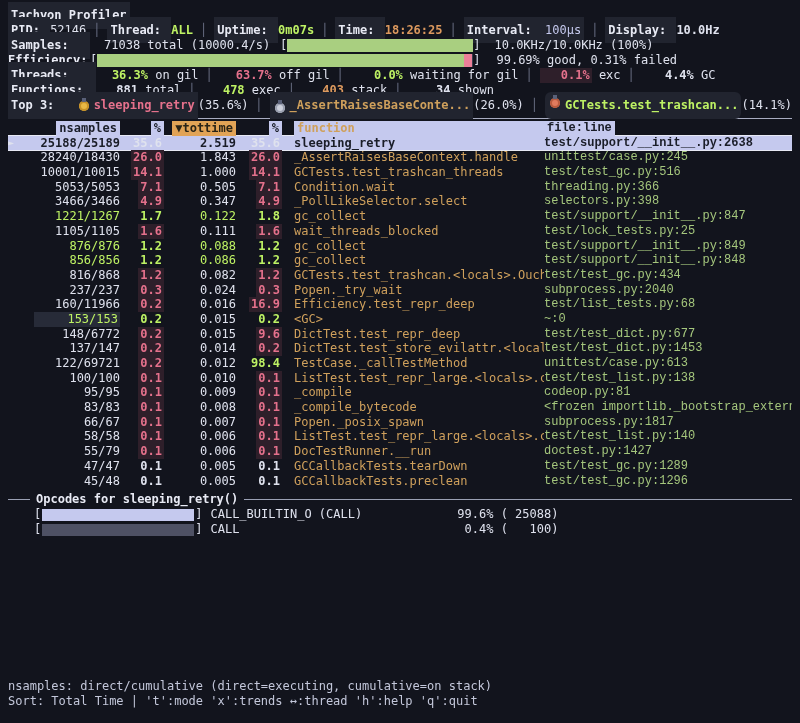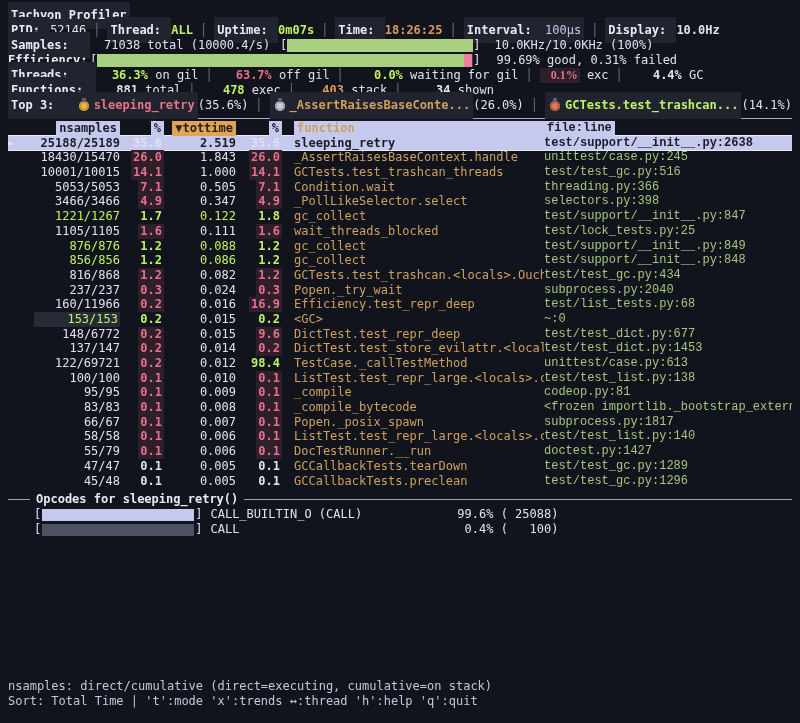--- a/index.html
+++ b/index.html
@@ -127,21 +127,21 @@
   </div>
 
   <div class="tline" id="threads-line">
       <span class="label-col patch">Threads:</span>
       <span><span class="num-cell g" style="width: 52px;">36.3%</span><span class="w"> on gil</span></span>
       <span class="sep">│</span>
       <span><span class="num-cell r" style="width: 52px;">63.7%</span><span class="w"> off gil</span></span>
       <span class="sep">│</span>
       <span><span class="num-cell g" style="width: 52px;">0.0%</span><span class="w"> waiting for gil</span></span>
       <span class="sep">│</span>
-      <span><span class="num-cell r rtint" style="width: 40px; font-family: Liberation Serif, serif;">0.1%</span><span class="w"> exc</span></span>
+      <span><span class="num-cell r rtint" style="width: 52px;">0.1%</span><span class="w"> exc</span></span>
       <span class="sep">│</span>
       <span><span class="num-cell w" style="width: 52px;">4.4%</span><span class="w"> GC</span></span>
     </div>
 
   <div class="tline" id="functions-line">
       <span class="label-col patch">Functions:</span>
       <span><span class="num-cell w" style="width: 42px;">881</span><span class="w"> total</span></span>
       <span class="sep">│</span>
       <span><span class="num-cell g" style="width: 42px;">478</span><span class="w"> exec</span></span>
       <span class="sep">│</span>
@@ -151,27 +151,27 @@
     </div>
 
   <div class="tline" id="top3-line">
       <span class="label-col patch">Top 3:</span>
       <span class="patch" style="display: inline-flex; align-items: center;">
         <span class="medal gold"></span>
         <span class="bold r">sleeping_retry</span>
       </span>
       <span class="w"> (35.6%)</span>
       <span class="sep">│</span>
-      <span class="patch" style="display: inline-flex; align-items: center;">
+      <span class="patch" style="display: inline-flex; align-items: flex-end;">
         <span class="medal silver"></span>
         <span class="bold amb">_AssertRaisesBaseConte...</span>
       </span>
       <span class="w"> (26.0%)</span>
       <span class="sep">│</span>
-      <span class="patch" style="display: inline-flex; align-items: center;">
+      <span class="patch" style="display: inline-flex;  border-radius: 6px;">
         <span class="medal bronze"></span>
         <span class="bold g">GCTests.test_trashcan...</span>
       </span>
       <span class="w"> (14.1%)</span>
     </div>
 
   <hr class="hrule">
 
   <div id="table">
       <div class="trow thead">
@@ -187,21 +187,21 @@
         <span class="c-gut">►</span>
         <span class="c-n w">25188/25189</span>
         <span class="c-p1"><span class="pct w">35.6</span></span>
         <span class="c-tt w">2.519</span>
         <span class="c-p2"><span class="pct w">35.6</span></span>
         <span class="c-fn">sleeping_retry</span>
         <span class="c-file">test/support/__init__.py:2638</span>
       </div>
       <div class="trow">
         <span class="c-gut"></span>
-        <span class="c-n w">18430/15470</span>
+        <span class="c-n w">28240/18430</span>
         <span class="c-p1"><span class="pct r rtint">26.0</span></span>
         <span class="c-tt w">1.843</span>
         <span class="c-p2"><span class="pct r rtint">26.0</span></span>
         <span class="c-fn">_AssertRaisesBaseContext.handle</span>
         <span class="c-file">unittest/case.py:245</span>
       </div>
       <div class="trow">
         <span class="c-gut"></span>
         <span class="c-n w">10001/10015</span>
         <span class="c-p1"><span class="pct r rtint">14.1</span></span>

